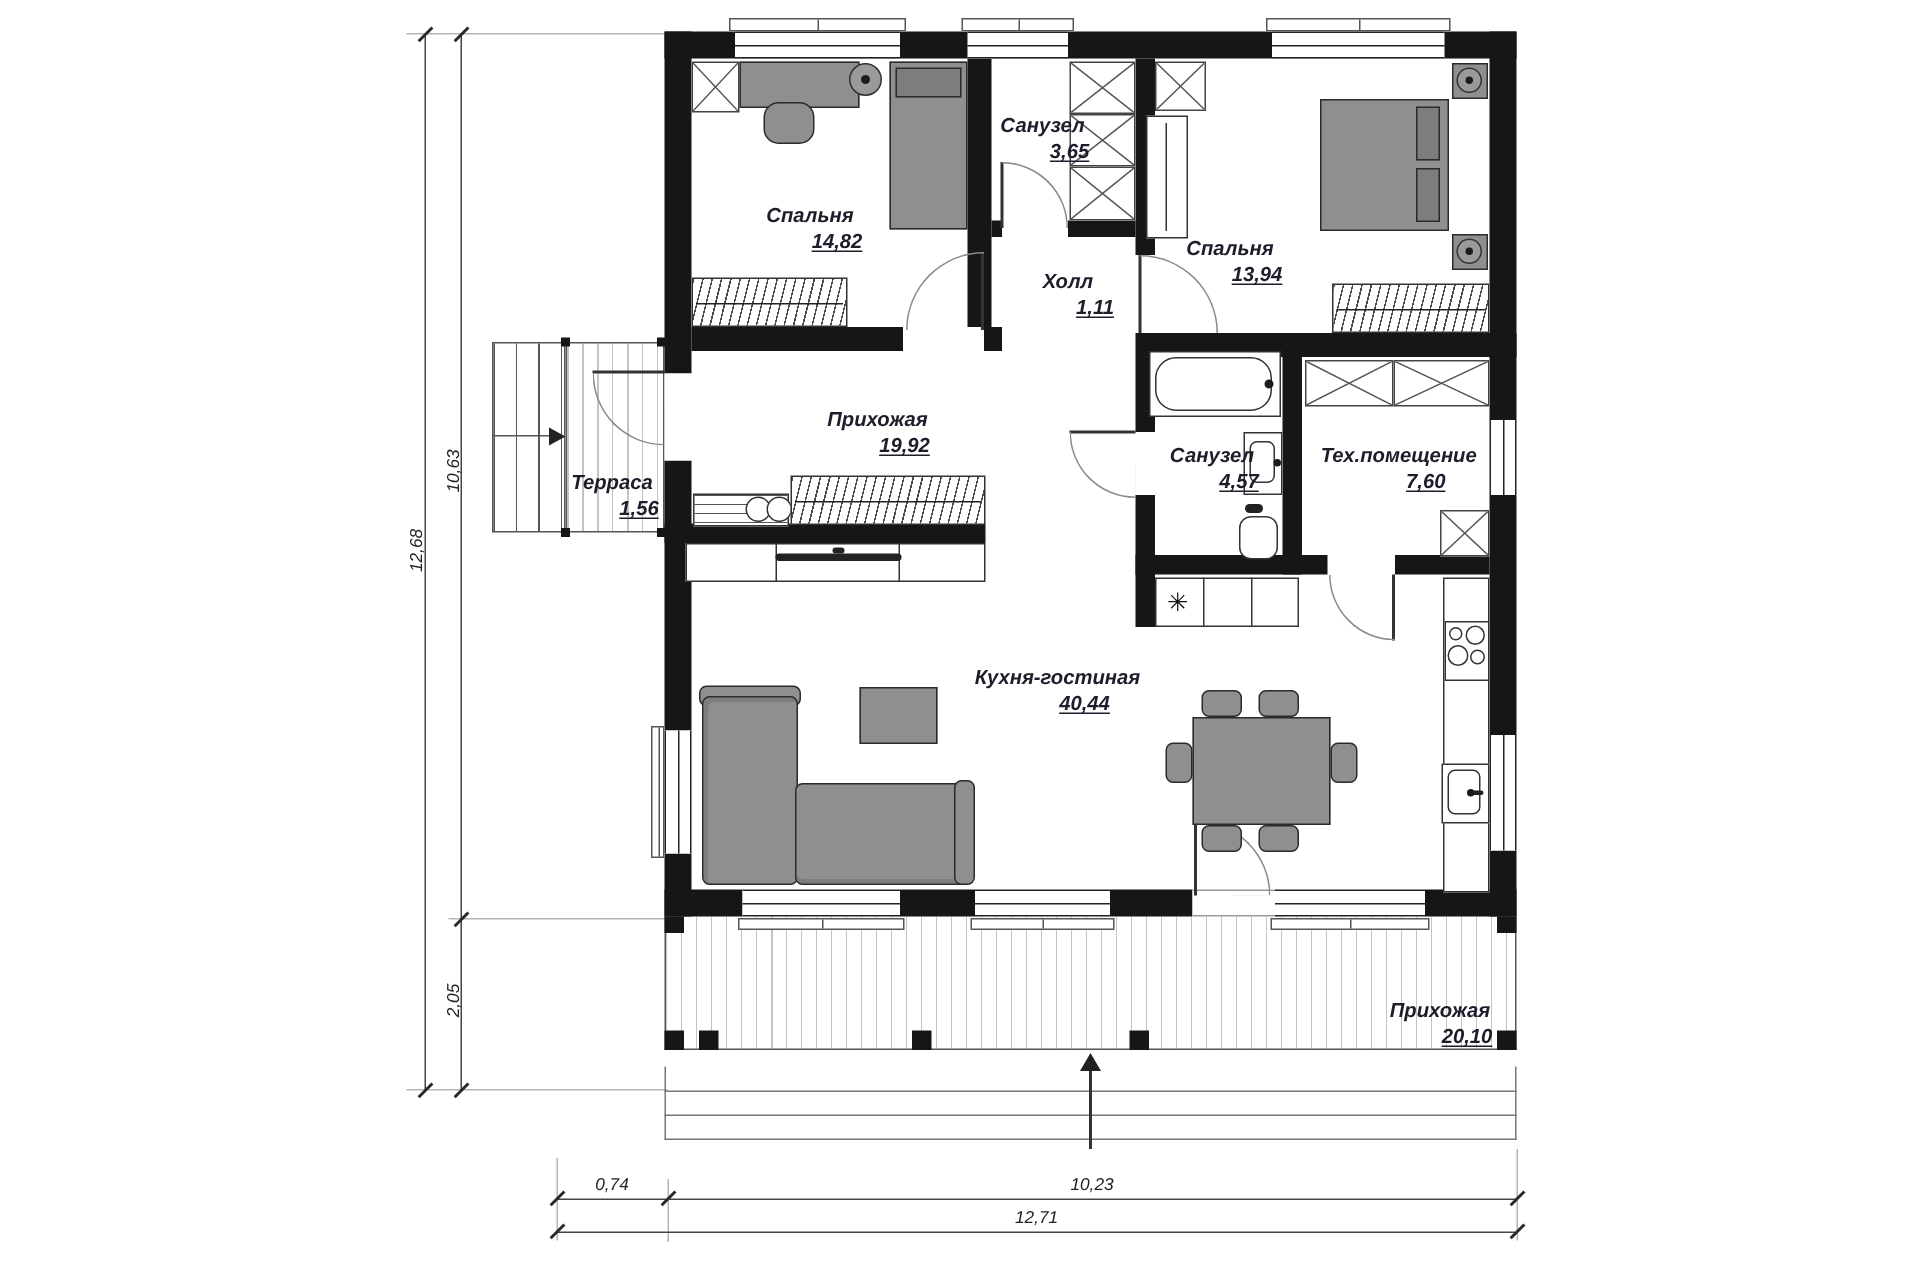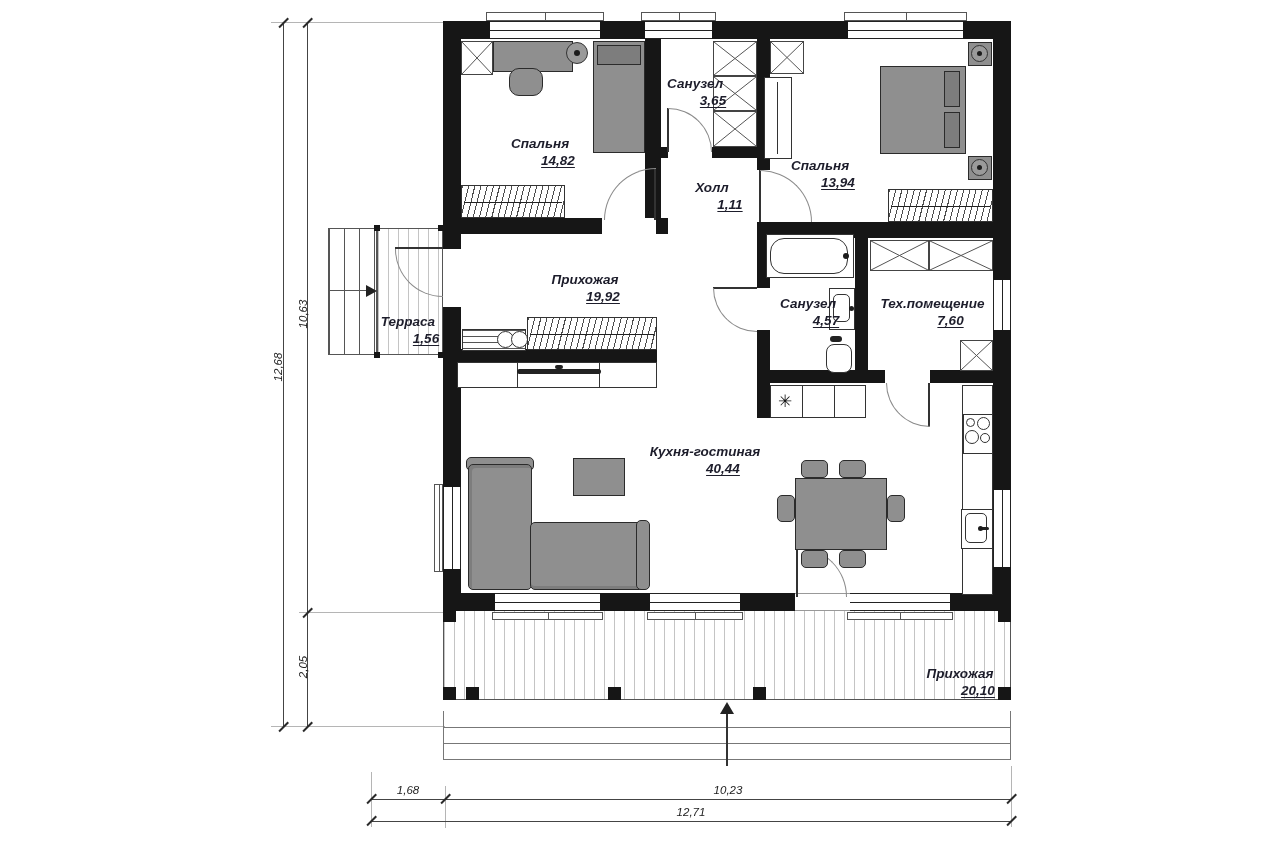--- a/index.html
+++ b/index.html
@@ -73,21 +73,21 @@
   <div class="dimline" style="left:371px;top:821px;width:640px;height:1px"></div>
   <div class="tick" style="left:365px;top:798px"></div>
   <div class="tick" style="left:439px;top:798px"></div>
   <div class="tick" style="left:1005px;top:798px"></div>
   <div class="tick" style="left:365px;top:820px"></div>
   <div class="tick" style="left:1005px;top:820px"></div>
 
   <div class="dimtext vtext" style="left:254px;top:361px;width:48px">12,68</div>
   <div class="dimtext vtext" style="left:279px;top:308px;width:48px">10,63</div>
   <div class="dimtext vtext" style="left:279px;top:661px;width:48px">2,05</div>
-  <div class="dimtext" style="left:384px;top:784px;width:48px">1,68</div>
+  <div class="dimtext" style="left:384px;top:784px;width:48px">0,74</div>
   <div class="dimtext" style="left:704px;top:784px;width:48px">10,23</div>
   <div class="dimtext" style="left:667px;top:806px;width:48px">12,71</div>
 
   <div class="deck" style="left:443px;top:611px;width:568px;height:89px;border:1px solid #555;border-top:none"></div>
   <div class="wall" style="left:443px;top:611px;width:13px;height:11px"></div>
   <div class="wall" style="left:998px;top:611px;width:13px;height:11px"></div>
   <div class="wall" style="left:443px;top:687px;width:13px;height:13px"></div>
   <div class="wall" style="left:466px;top:687px;width:13px;height:13px"></div>
   <div class="wall" style="left:608px;top:687px;width:13px;height:13px"></div>
   <div class="wall" style="left:753px;top:687px;width:13px;height:13px"></div>

